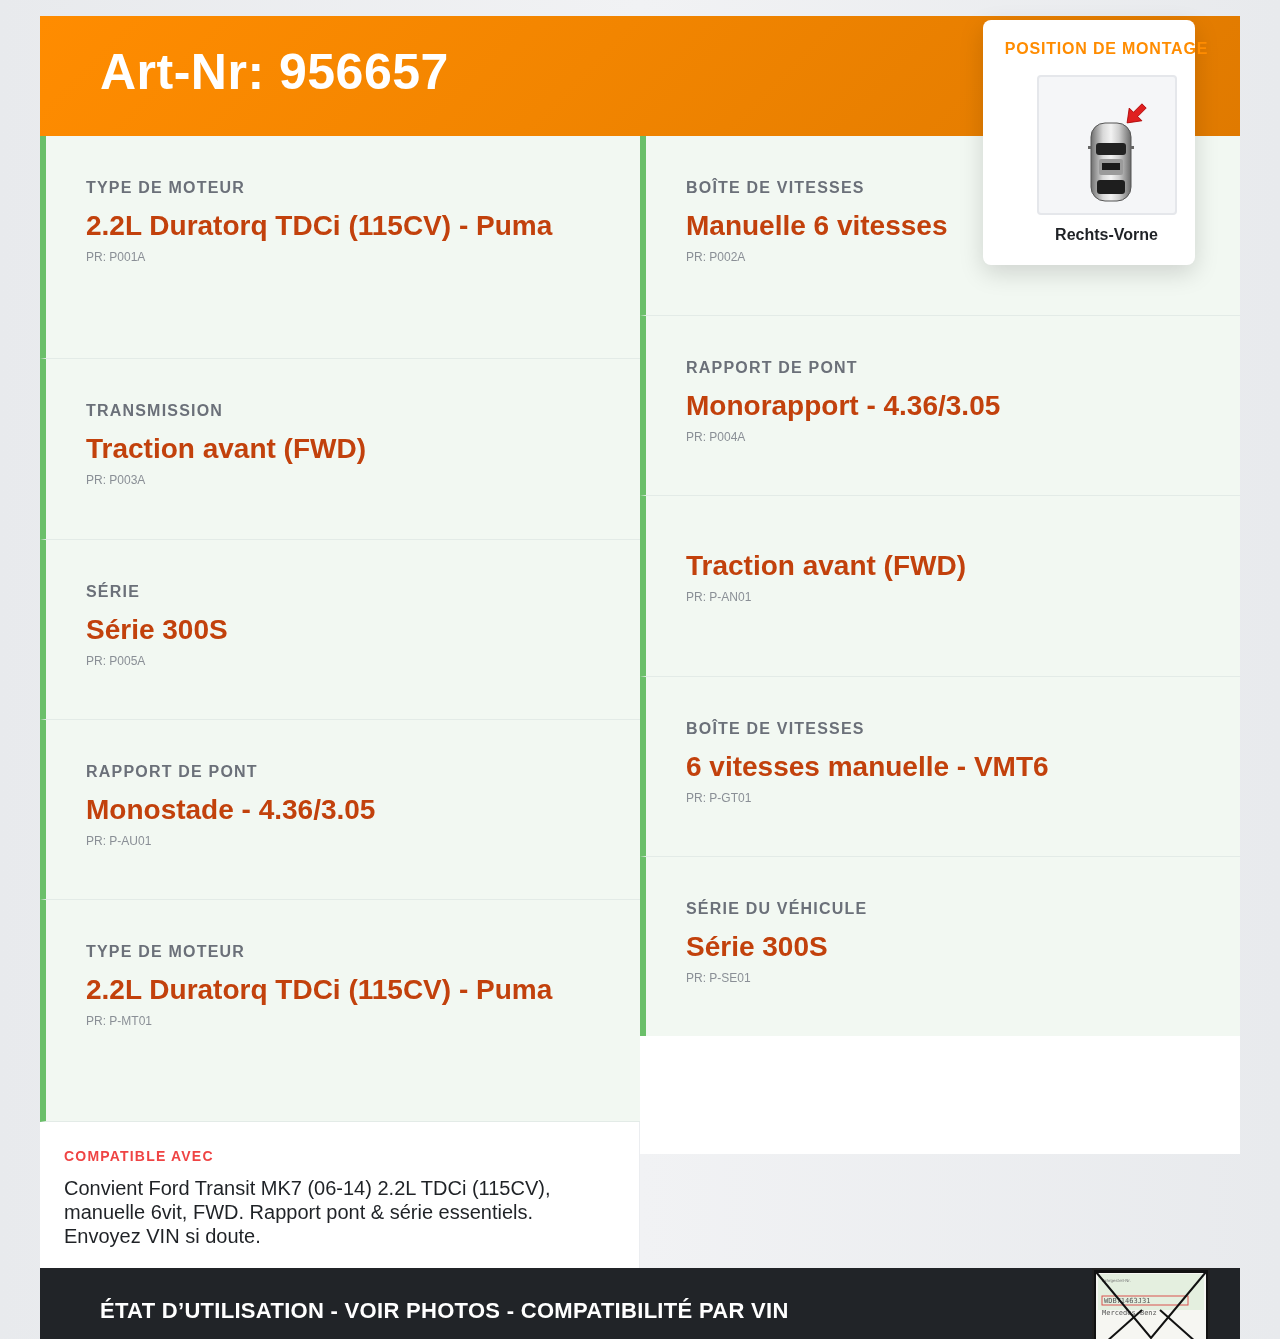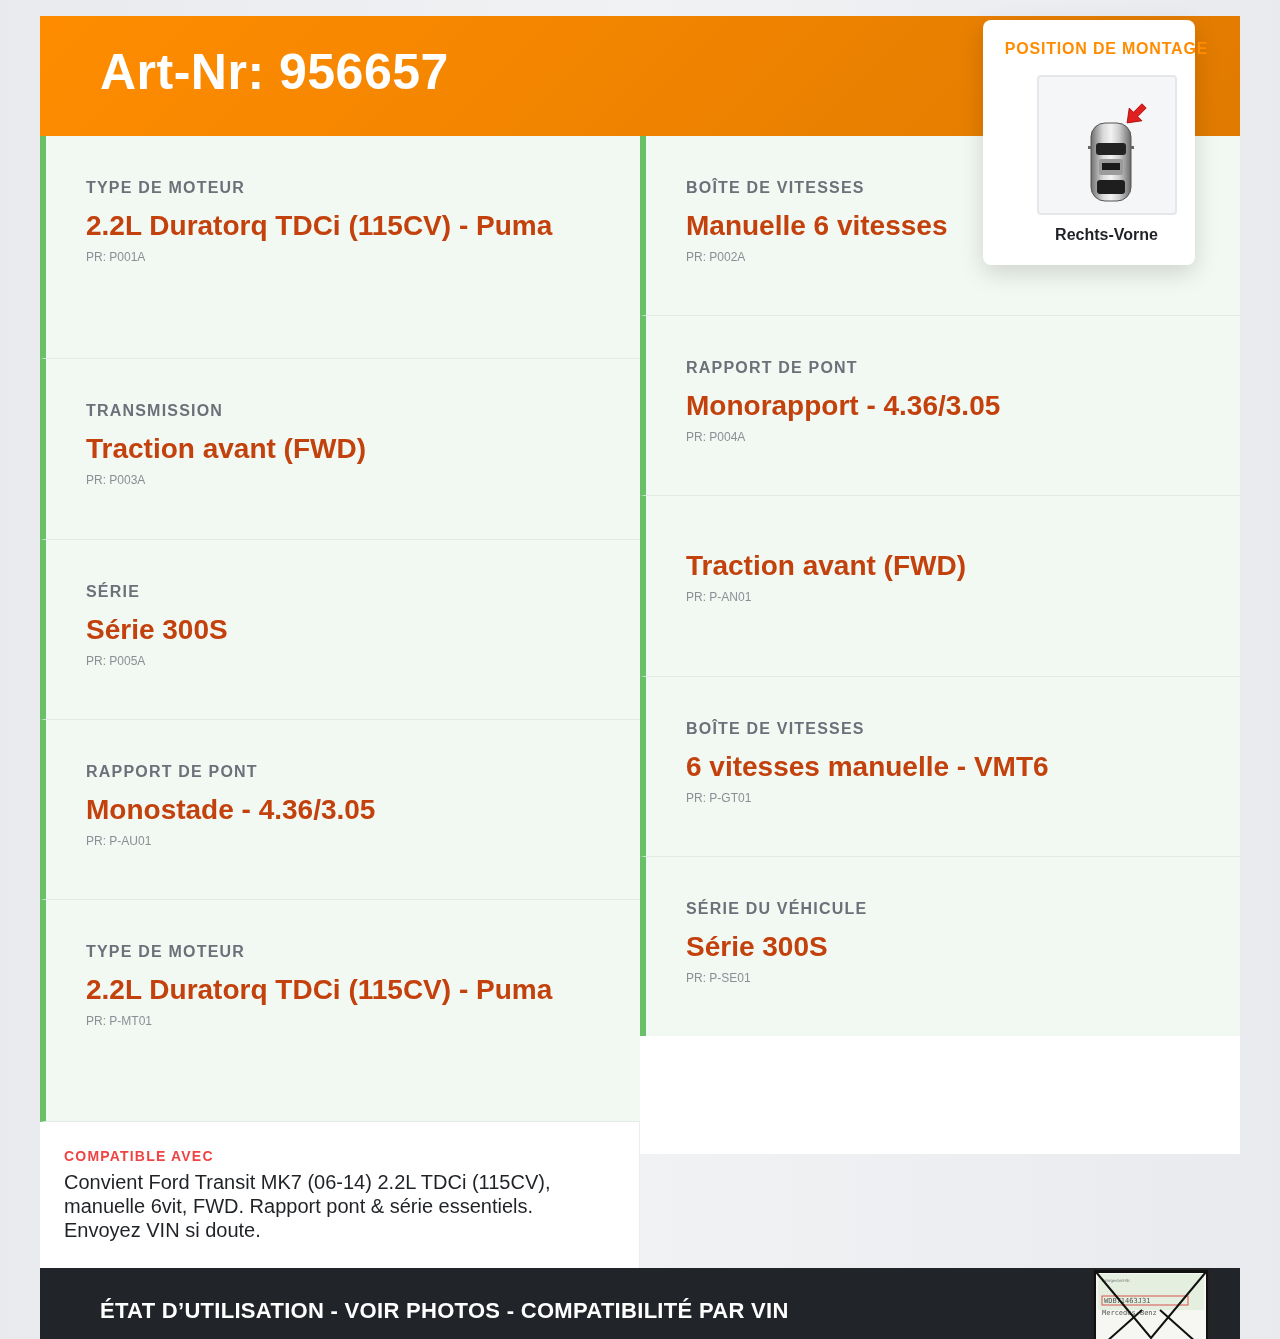--- a/index.html
+++ b/index.html
@@ -54,21 +54,21 @@
   .compat {
     position: absolute; left: 0; top: 1106px; width: 600px; height: 146px;
     background: #ffffff; border-right: 1px solid #ebedf0;
     padding: 26px 24px 0 24px;
   }
   .compat .label {
     font-size: 14px; font-weight: 700; color: #ef4444; letter-spacing: 1.2px;
     line-height: 16px;
   }
   .compat .text {
-    margin-top: 6px; font-size: 20px; color: #1f2226; line-height: 24px; font-weight: 500;
+    margin-top: 12px; font-size: 20px; color: #1f2226; line-height: 24px; font-weight: 500;
   }
   .footer {
     position: absolute; left: 0; top: 1252px; width: 1200px; height: 87px;
     background: #212428;
   }
   .footer-text {
     position: absolute; left: 60px; top: 30px;
     font-size: 22px; font-weight: 700; color: #ffffff; letter-spacing: 0.3px;
     line-height: 26px;
   }

